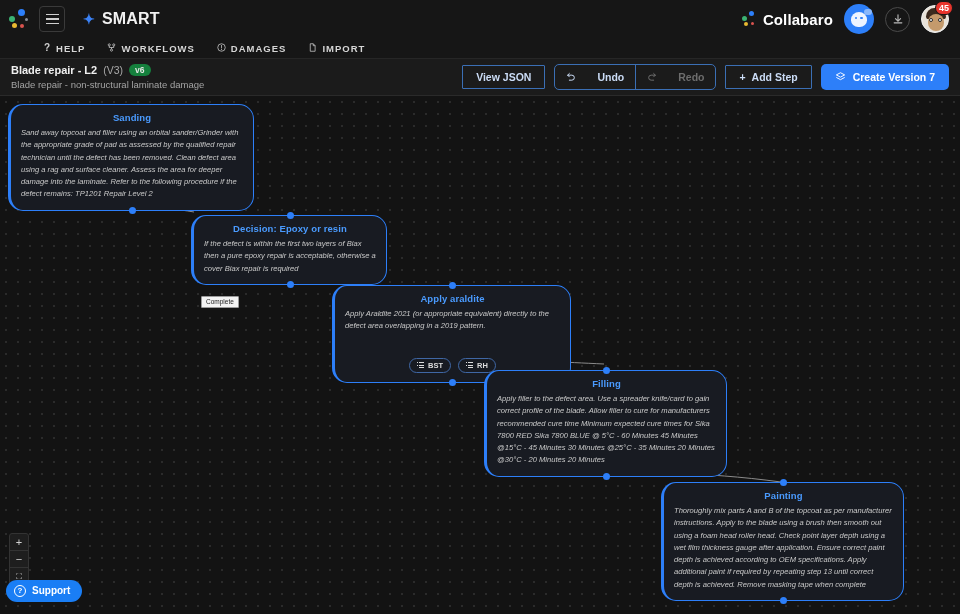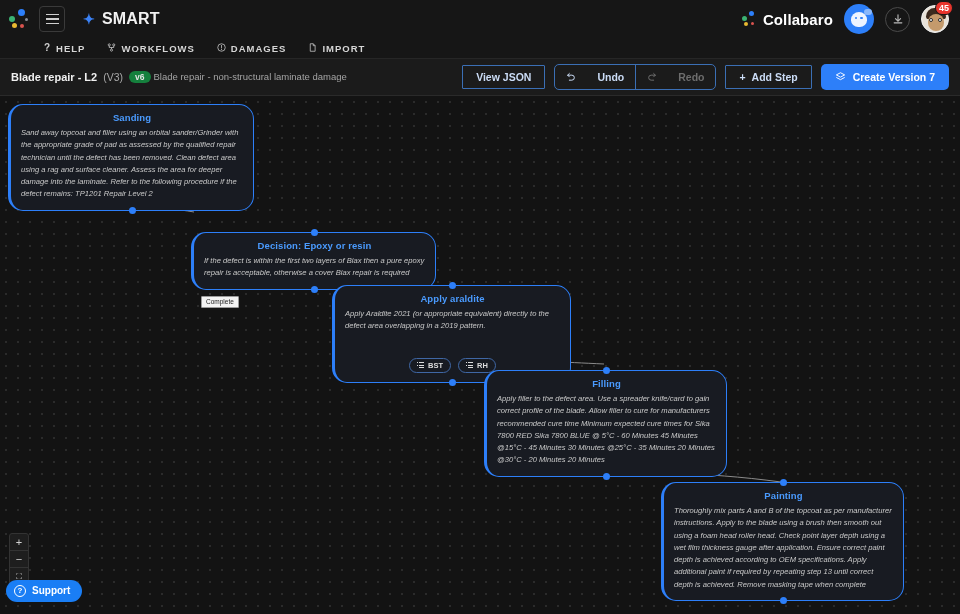--- a/index.html
+++ b/index.html
@@ -104,21 +104,21 @@
   }
   .navitem:first-child { margin-left: 44px; }
   .navitem .ni { font-size: 10px; color: #cfcfcf; line-height: 1; }
 
   
   .subheader {
     position: absolute; top: 59px; left: 0; width: 960px; height: 37px;
     background: #1b1b1b; border-bottom: 1px solid #2a2a2a;
     display: flex; align-items: center; padding: 0 11px;
   }
-  .sub-left { display: flex; flex-direction: row; gap: 3px; }
+  .sub-left { display: flex; flex-direction: column; gap: 3px; }
   .sub-title-row { display: flex; align-items: center; gap: 6px; }
   .sub-title { color: #f0f0f0; font-size: 11px; font-weight: bold; }
   .sub-ver { color: #a8a8a8; font-size: 10.5px; font-weight: normal; }
   .vpill {
     background: #15803d; color: #e4e4e4; font-size: 8.5px; font-weight: bold;
     border-radius: 9px; padding: 2px 6px; line-height: 1;
   }
   .sub-desc { color: #a4a4a4; font-size: 9.5px; }
 
   .sub-right { margin-left: auto; display: flex; align-items: center; gap: 9px; }
@@ -377,21 +377,21 @@
       <path d="M604,370 C640,378 700,375 781,386" stroke="#8b8b8b" stroke-width="1" fill="none"></path>
     </svg>
 
     <div class="node" style="left:8px; top:8px; width:246px;">
       <div class="node-title">Sanding</div>
       <div class="node-body">Sand away topcoat and filler using an orbital sander/Grinder with the appropriate grade of pad as assessed by the qualified repair technician until the defect has been removed. Clean defect area using a rag and surface cleaner. Assess the area for deeper damage into the laminate. Refer to the following procedure if the defect remains: TP1201 Repair Level 2</div>
       <span class="handle bottom"></span>
     </div>
     <div class="edge-label" style="left:201px; top:200px;">Complete</div>
 
-    <div class="node" style="left:191px; top:136px; width:245px;">
+    <div class="node" style="left:191px; top:119px; width:196px;">
       <div class="node-title">Decision: Epoxy or resin</div>
       <div class="node-body">If the defect is within the first two layers of Biax then a pure epoxy repair is acceptable, otherwise a cover Biax repair is required</div>
       <span class="handle top"></span>
       <span class="handle bottom"></span>
     </div>
     <div class="edge-label" style="left:362px; top:270px;">Epoxy repair</div>
 
     <div class="node" style="left:332px; top:189px; width:239px;">
       <div class="node-title">Apply araldite</div>
       <div class="node-body">Apply Araldite 2021 (or appropriate equivalent) directly to the defect area overlapping in a 2019 pattern.</div>

